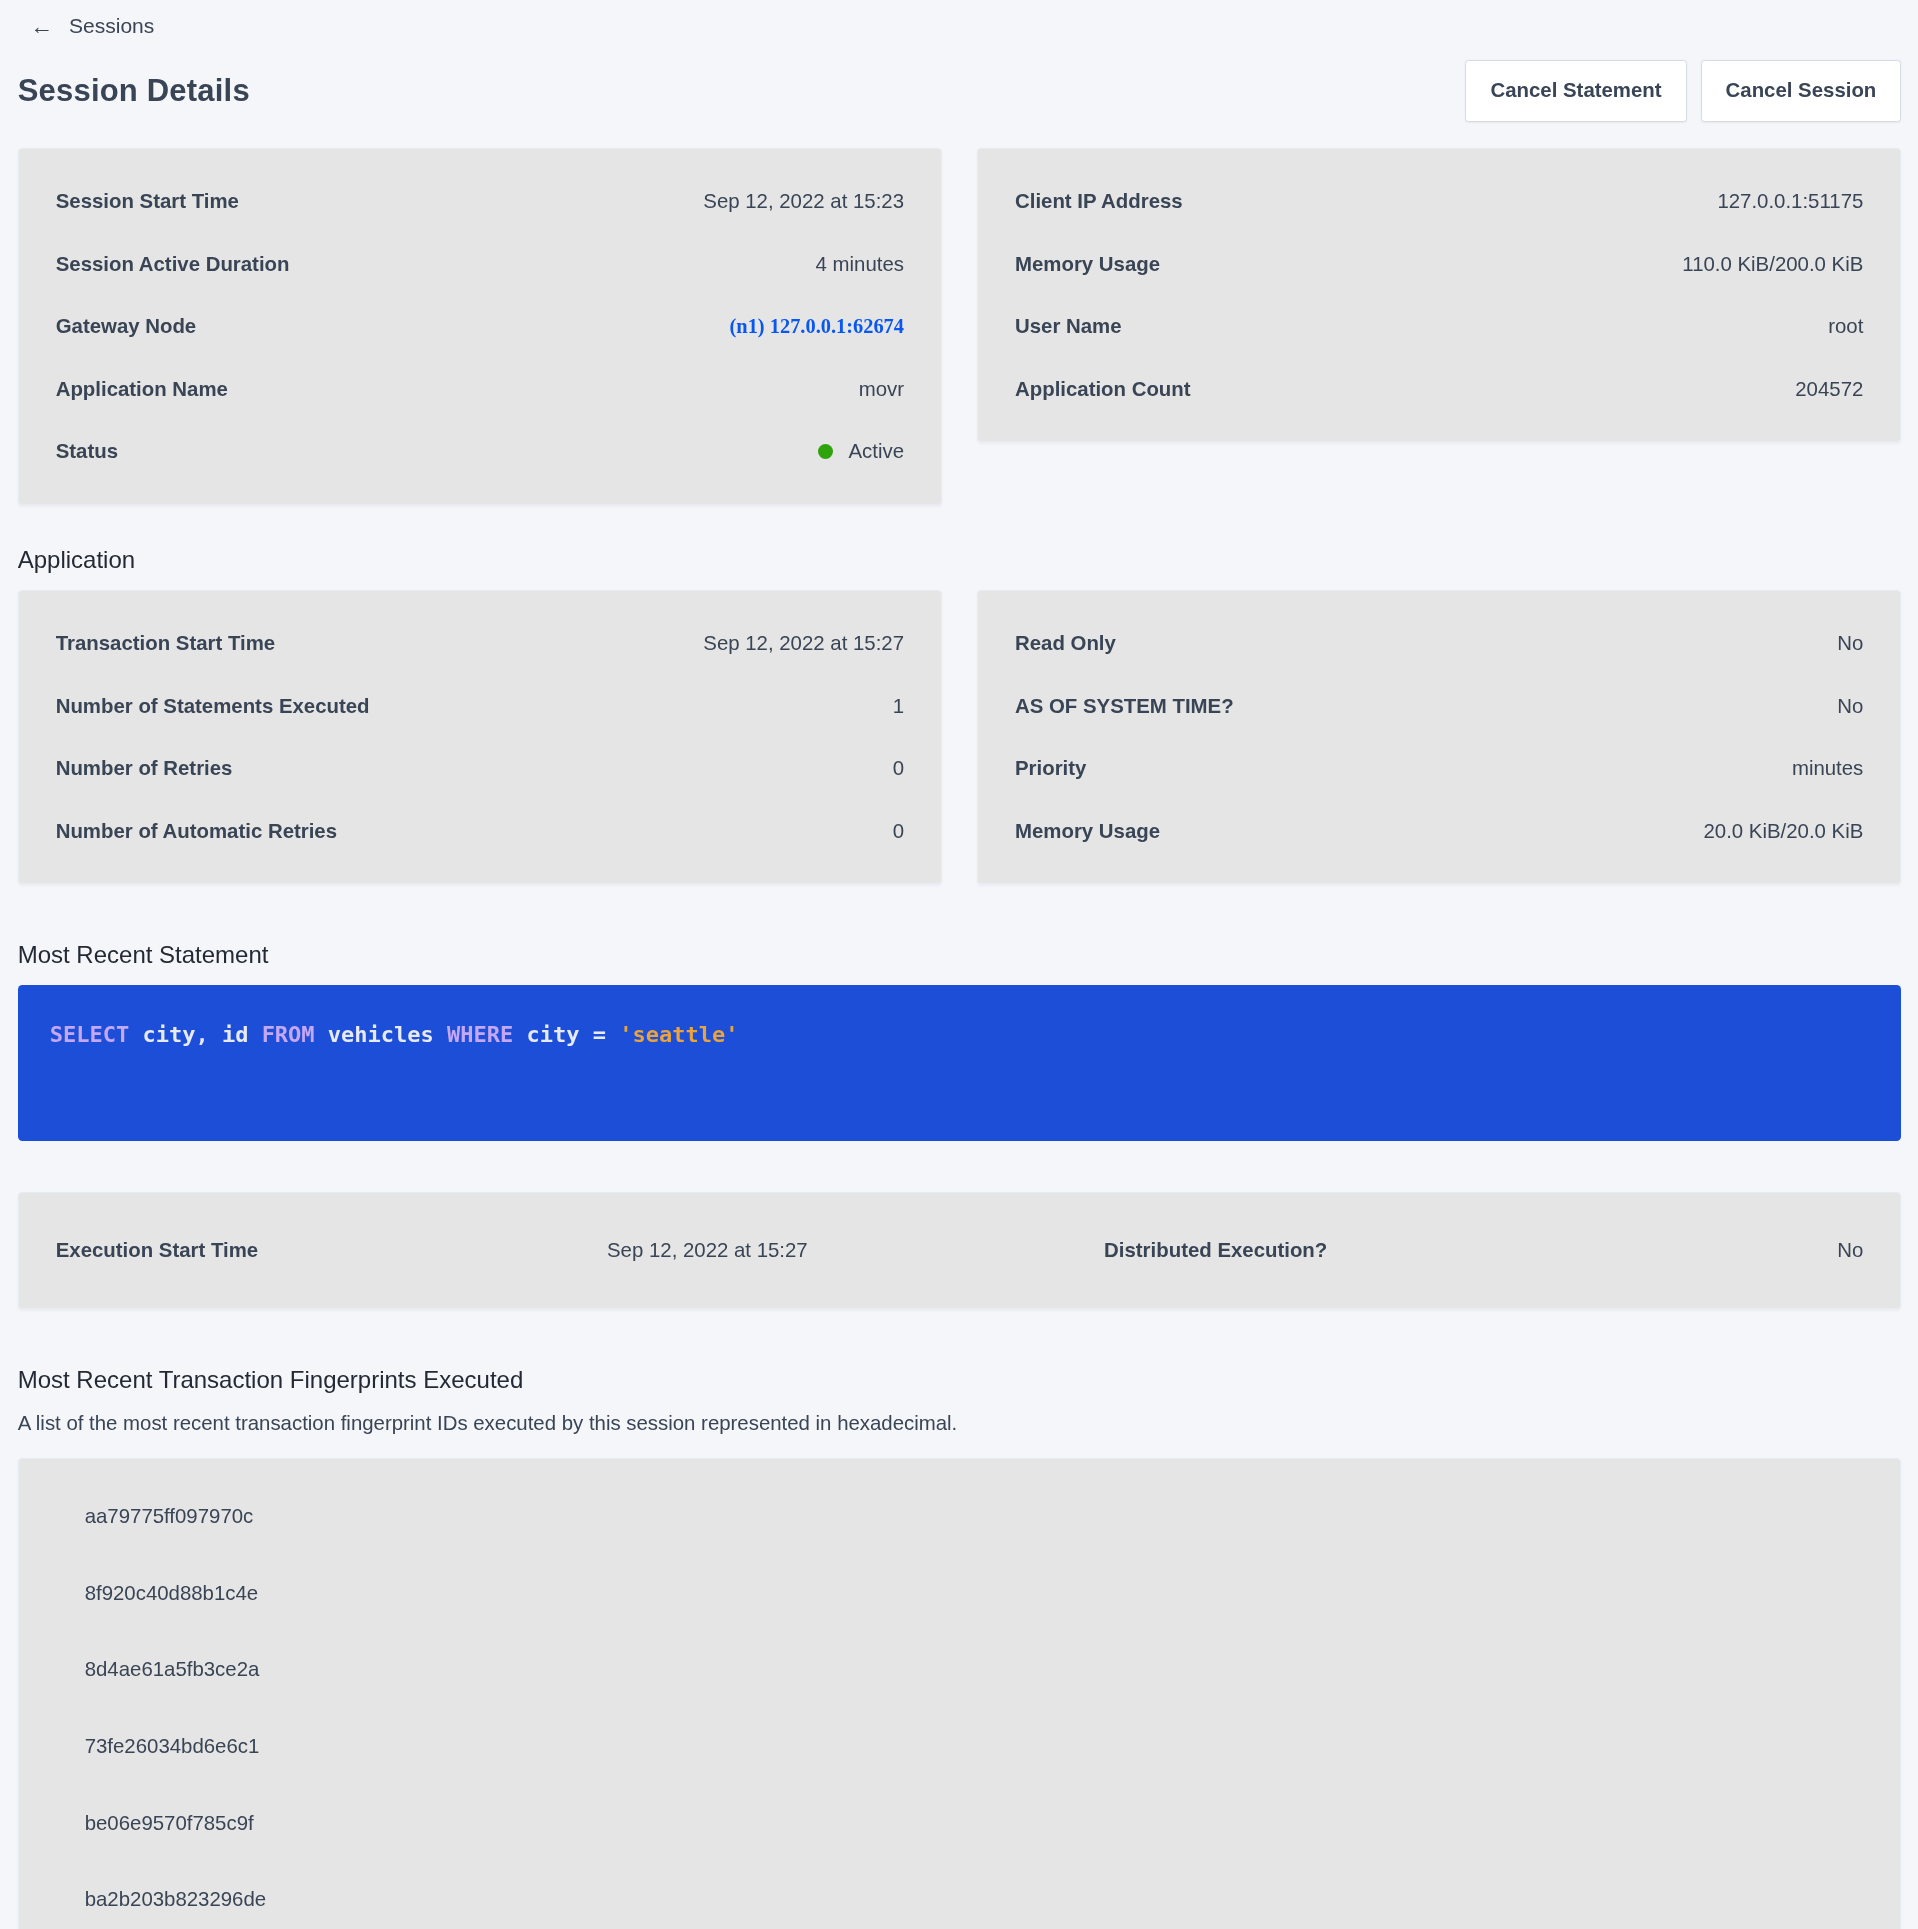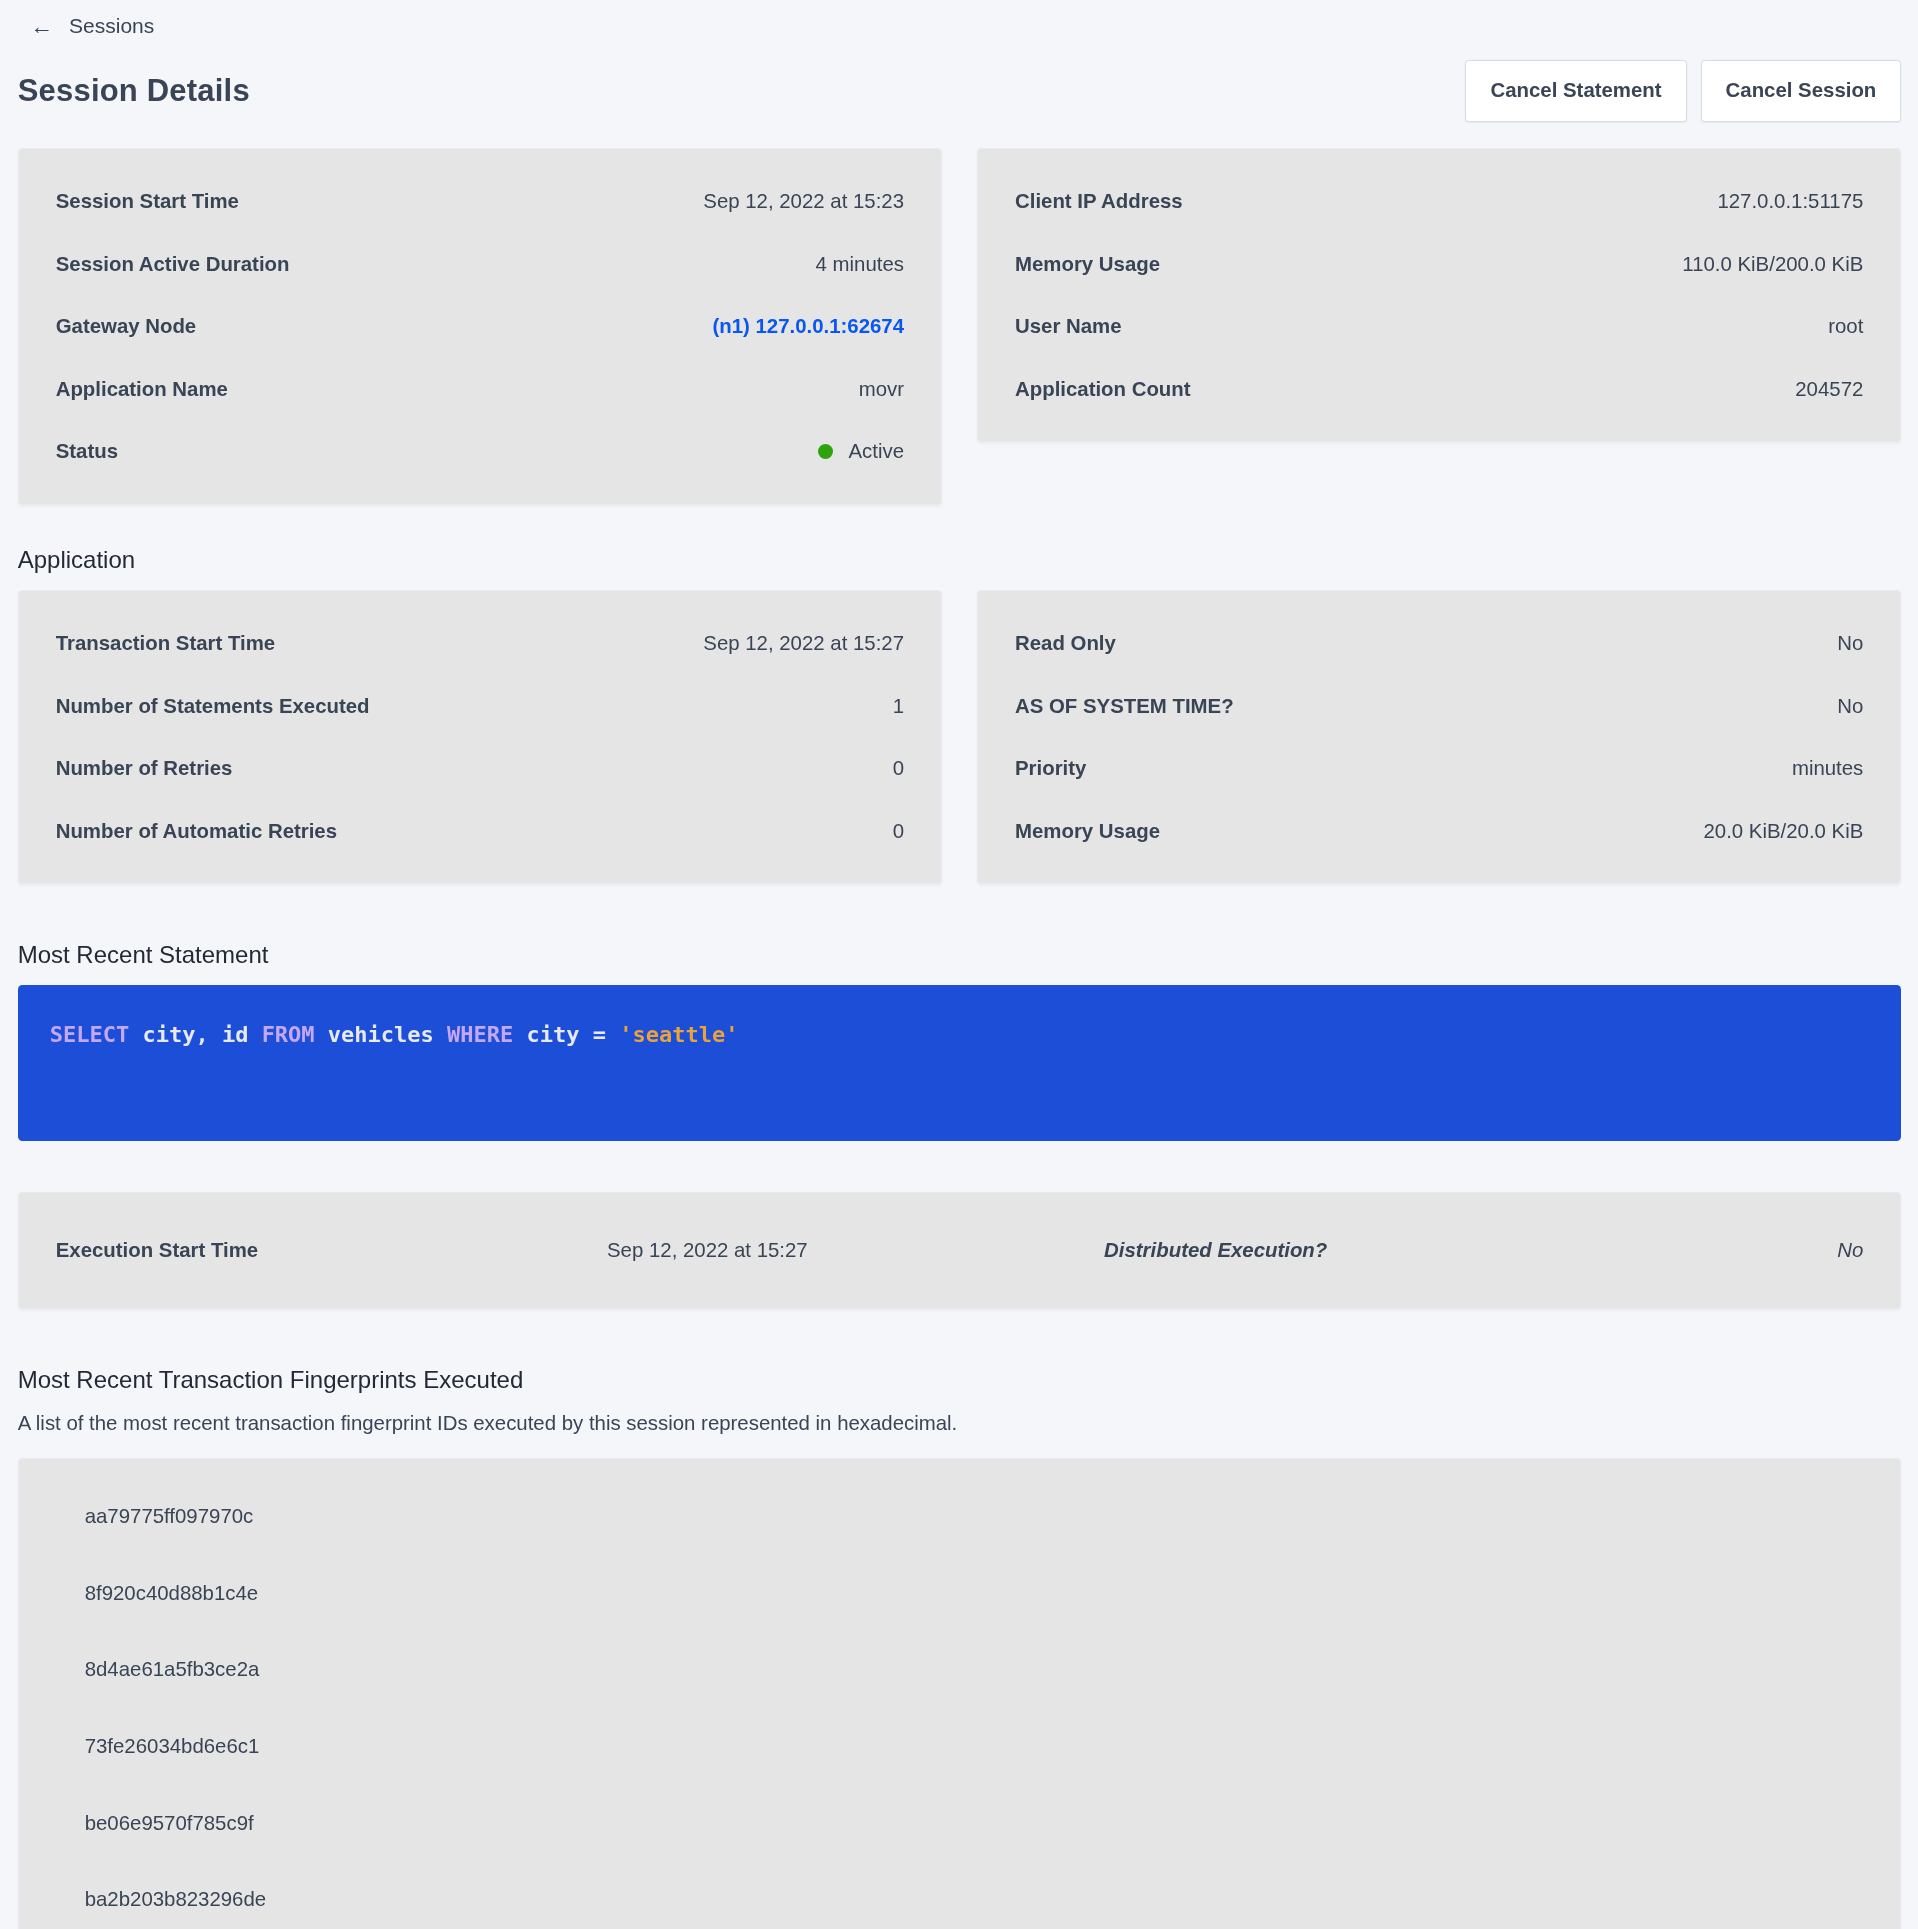--- a/index.html
+++ b/index.html
@@ -83,20 +83,21 @@
     margin-bottom: 36px;
   }
   .kv-row:last-child { margin-bottom: 0; }
   .kv-label { font-weight: 700; color: #394455; }
   .kv-value { font-weight: 400; color: #394455; text-align: right; }
   .kv-link {
     color: #0a57f0;
     font-weight: 600;
     text-decoration: none;
     cursor: pointer;
+    font-family: Liberation Serif, serif;
   }
   .status-value { display: inline-flex; align-items: center; gap: 15px; }
   .status-dot {
     width: 15px; height: 15px;
     border-radius: 50%;
     background: #2ea30c;
     display: inline-block;
   }
 
   
@@ -126,21 +127,21 @@
 
   
   .exec-card {
     margin-top: 51px;
     display: grid;
     grid-template-columns: 30.5% 27.5% 1fr;
     align-items: center;
     font-size: 20.4px;
     padding: 46px 37px;
   }
-  .exec-pair2 { display: flex; justify-content: space-between; align-items: flex-end; font-style: italic; }
+  .exec-pair2 { display: flex; justify-content: space-between; align-items: flex-end; }
 
   
   .fp-desc {
     font-size: 20.4px;
     font-weight: 400;
     color: #394455;
     margin: 17.7px 0 23px 0;
   }
   .fp-card { padding: 44px 37px 21px 66px; }
   .fp-item {

